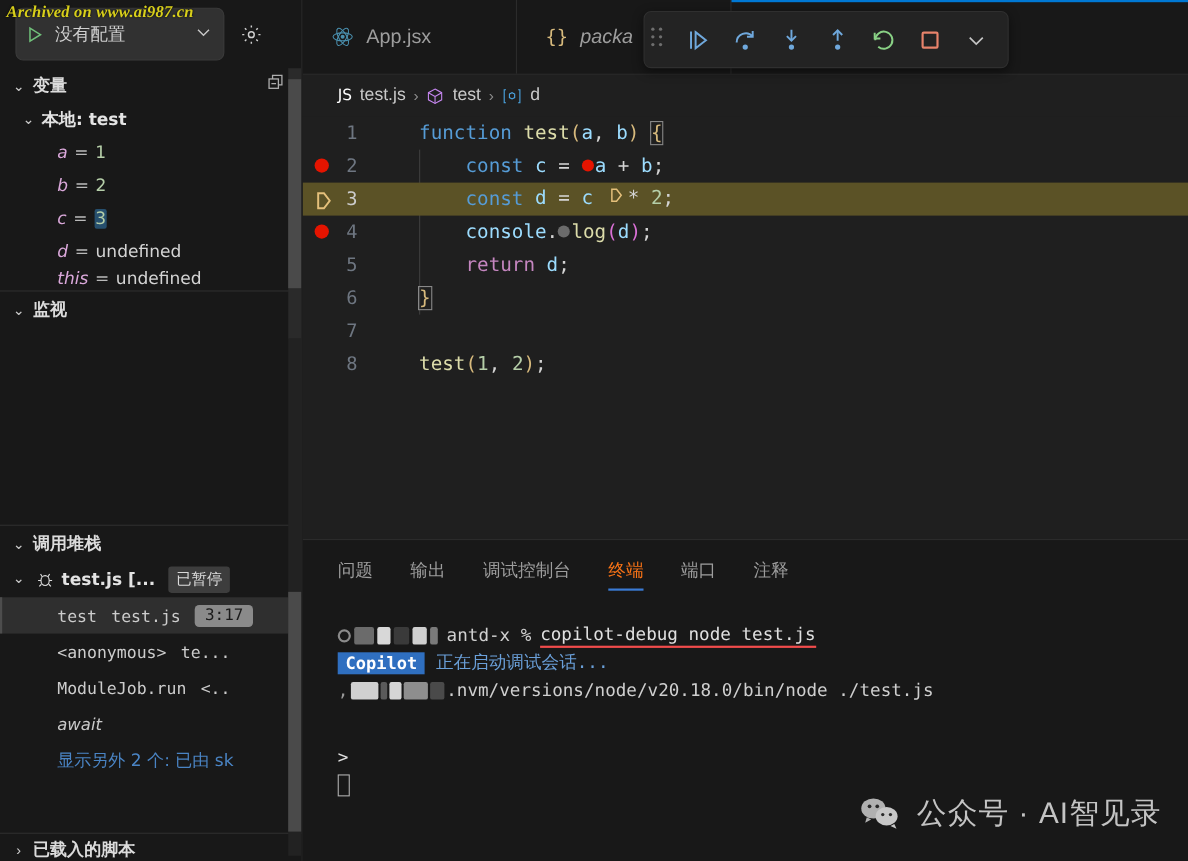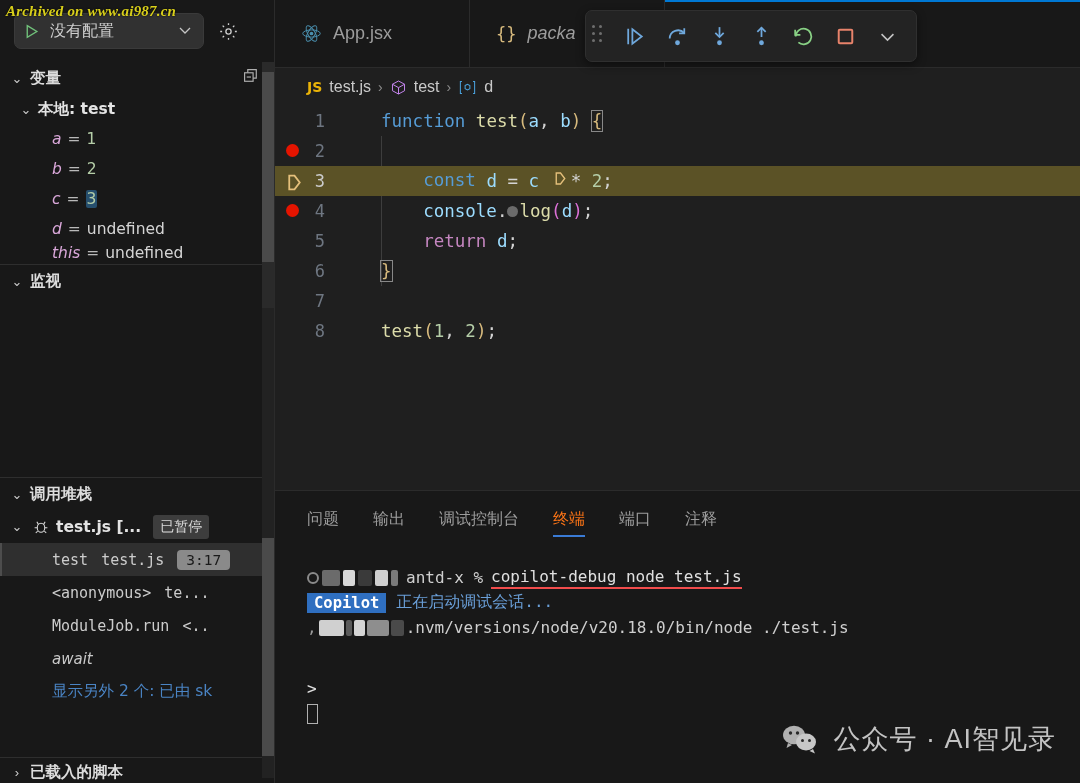--- a/index.html
+++ b/index.html
@@ -43,21 +43,21 @@
     flex: 0 0 275px;
     overflow: hidden;
   }
   .debug-toolbar-row {
     height: 62px; display: flex; align-items: center;
     padding: 0 10px 0 14px; gap: 10px;
   }
   .cfg-pill {
     display: flex; align-items: center; gap: 10px;
     background: #313131; border-radius: 7px;
-    height: 36px; padding: 0 10px 0 8px;
+    height: 48px; padding: 0 10px 0 8px;
     min-width: 190px;
     border: 1px solid #3a3a3a;
   }
   .play-tri { display:block; }
   .cfg-label { color: #cfcfcf; font-size: 16px; flex: 1; }
   .chev { color: #c5c5c5; font-size: 15px; }
   .gear-btn { width: 28px; height: 28px; display:flex; align-items:center; justify-content:center; }
 
   .section-header {
     display: flex; align-items: center;
@@ -163,21 +163,21 @@
            gap: 3px; margin-right: 4px; }
   .dgrip i { background: #6e6e6e; width:3px; height:3px; border-radius:50%; }
   .dbtn { width: 38px; height: 38px; display: flex; align-items:center; justify-content:center;
           border-radius: 5px; }
 
   .breadcrumb {
     height: 38px; display: flex; align-items: center; gap: 7px;
     padding-left: 32px; color: #a9a9a9; font-size: 16px;
     background: #1f1f1f;
   }
-  .bc-js { color: #eab308; font-weight: bold; font-size: 14px;
+  .bc-js { color: #ffffff; font-weight: normal; font-size: 14px;
            font-family:"DejaVu Sans",sans-serif; }
   .bc-sep { color: #8c8c8c; font-size: 14px; }
   .bc-text { color: #c9c9c9; }
 
   .editor { position: relative; flex: 1; background: #1f1f1f; overflow: hidden; }
   .code-line { position: relative; height: 30px; display: flex; align-items: center;
                font-family: "DejaVu Sans Mono", monospace; font-size: 17.5px; }
   .code-line.hl { background: #5b5226; }
   .gutter-bp { position: absolute; left: 11px; width: 13px; height: 13px;
                border-radius: 50%; background: #e51400; top: 8px; }
@@ -458,20 +458,21 @@
       <div class="indentline" style="top:30px;height:150px;"></div>
 
       <div class="code-line">
         <span class="lnum">1</span>
         <span class="codetext"><span class="t-kw">function</span> <span class="t-fn">test</span><span class="t-par">(</span><span class="t-var">a</span><span class="t-pun">,</span> <span class="t-var">b</span><span class="t-par">)</span> <span class="t-par bracket-box">{</span></span>
       </div>
 
       <div class="code-line">
         <span class="gutter-bp"></span>
         <span class="lnum">2</span>
+        <span class="codetext">    <span class="t-kw">const</span> <span class="t-var">c</span> <span class="t-op">=</span> <span class="inline-bp"></span><span class="t-var">a</span> <span class="t-op">+</span> <span class="t-var">b</span><span class="t-pun">;</span></span>
       </div>
 
       <div class="code-line hl">
         <span class="gutter-arrow">
           <svg width="21" height="21" viewBox="0 0 20 20" fill="none" stroke="#e5c07b" stroke-width="1.7">
             <path d="M5 3.5h5l5 6.5-5 6.5H5z"></path>
           </svg>
         </span>
         <span class="lnum cur">3</span>
         <span class="codetext">    <span class="t-kw">const</span> <span class="t-var">d</span> <span class="t-op">=</span> <span class="t-var">c</span> <span class="inline-arrow"><svg width="17" height="17" viewBox="0 0 20 20" fill="none" stroke="#e5c07b" stroke-width="1.6">

